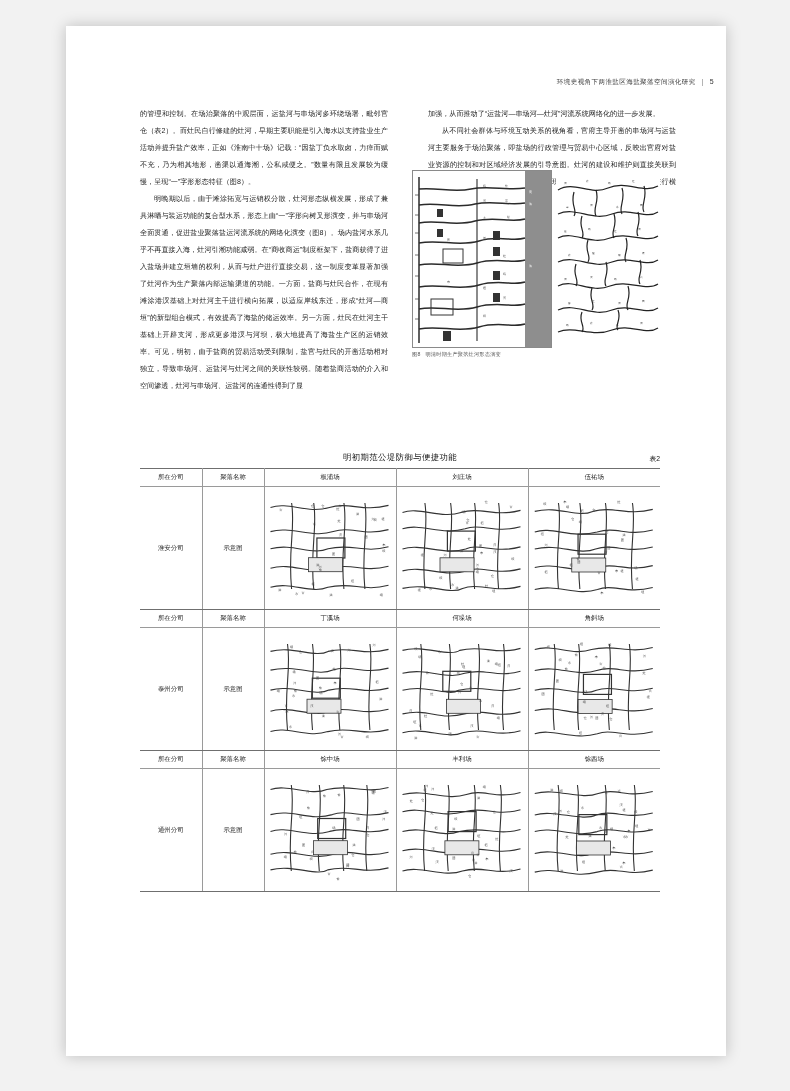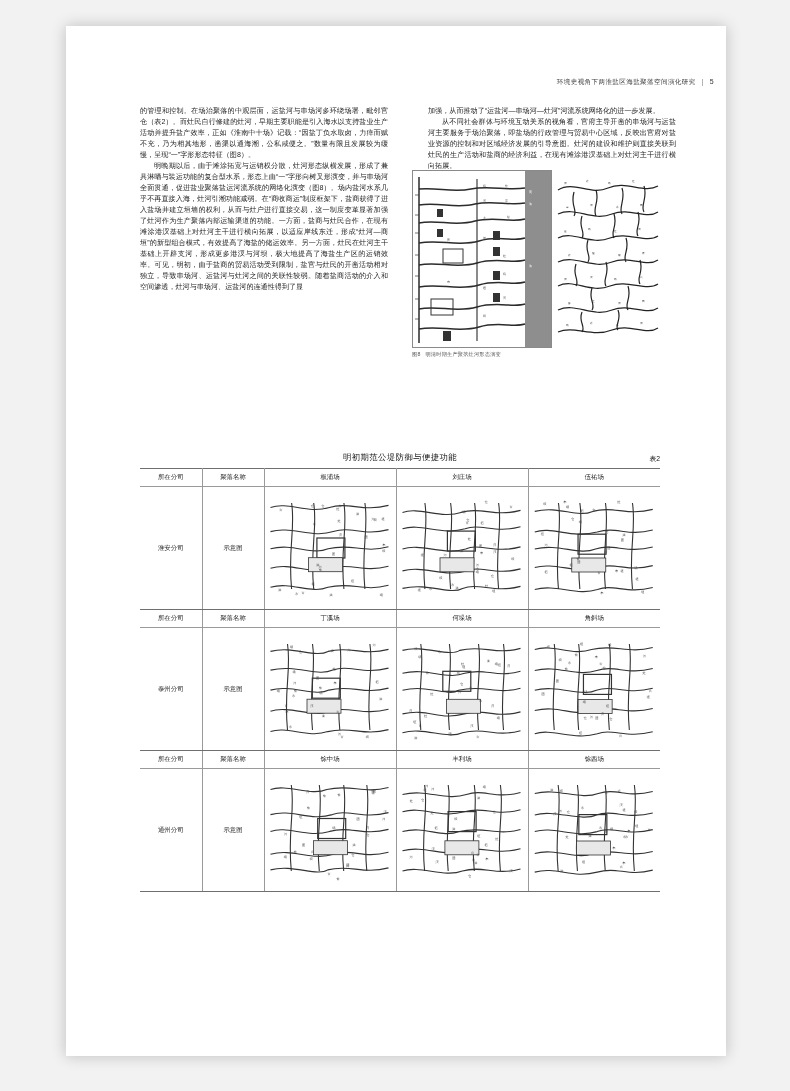--- a/index.html
+++ b/index.html
@@ -19,21 +19,21 @@
     text-align:right;padding-right:12px;box-sizing:border-box;
     font-size:6.6px;color:#3b3b3b;letter-spacing:.35px;white-space:nowrap;
   }
   .runhead .bar{display:inline-block;margin:0 6px;color:#777;}
   .runhead .pg{display:inline-block;font-size:7px;color:#333;}
 
   
   .cols{position:absolute;left:74px;top:80px;width:520px;}
   .col{
     position:absolute;top:0;width:248px;
-    font-size:7.1px;line-height:11px;color:#1c1c1c;
+    font-size:7.1px;line-height:17px;color:#1c1c1c;
     text-align:justify;text-justify:inter-character;
   }
   .col p{margin:0;}
   .col p.ind{text-indent:14px;}
   .col-left{left:0;}
   .col-right{left:288px;}
 
   
   .figblock{position:absolute;left:346px;top:144px;width:248px;}
   .figrow{display:flex;gap:4px;align-items:stretch;}

